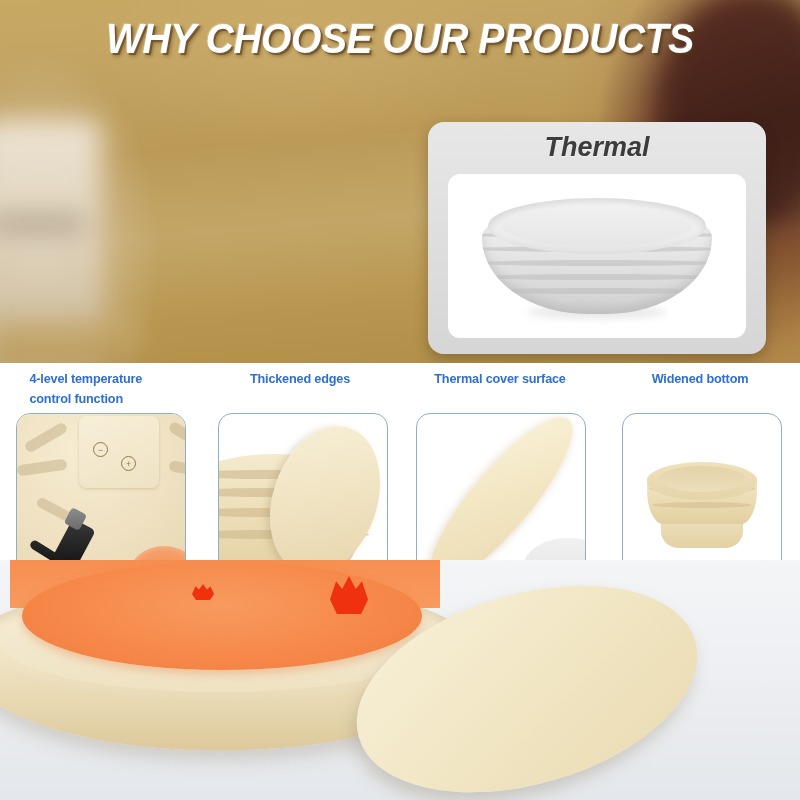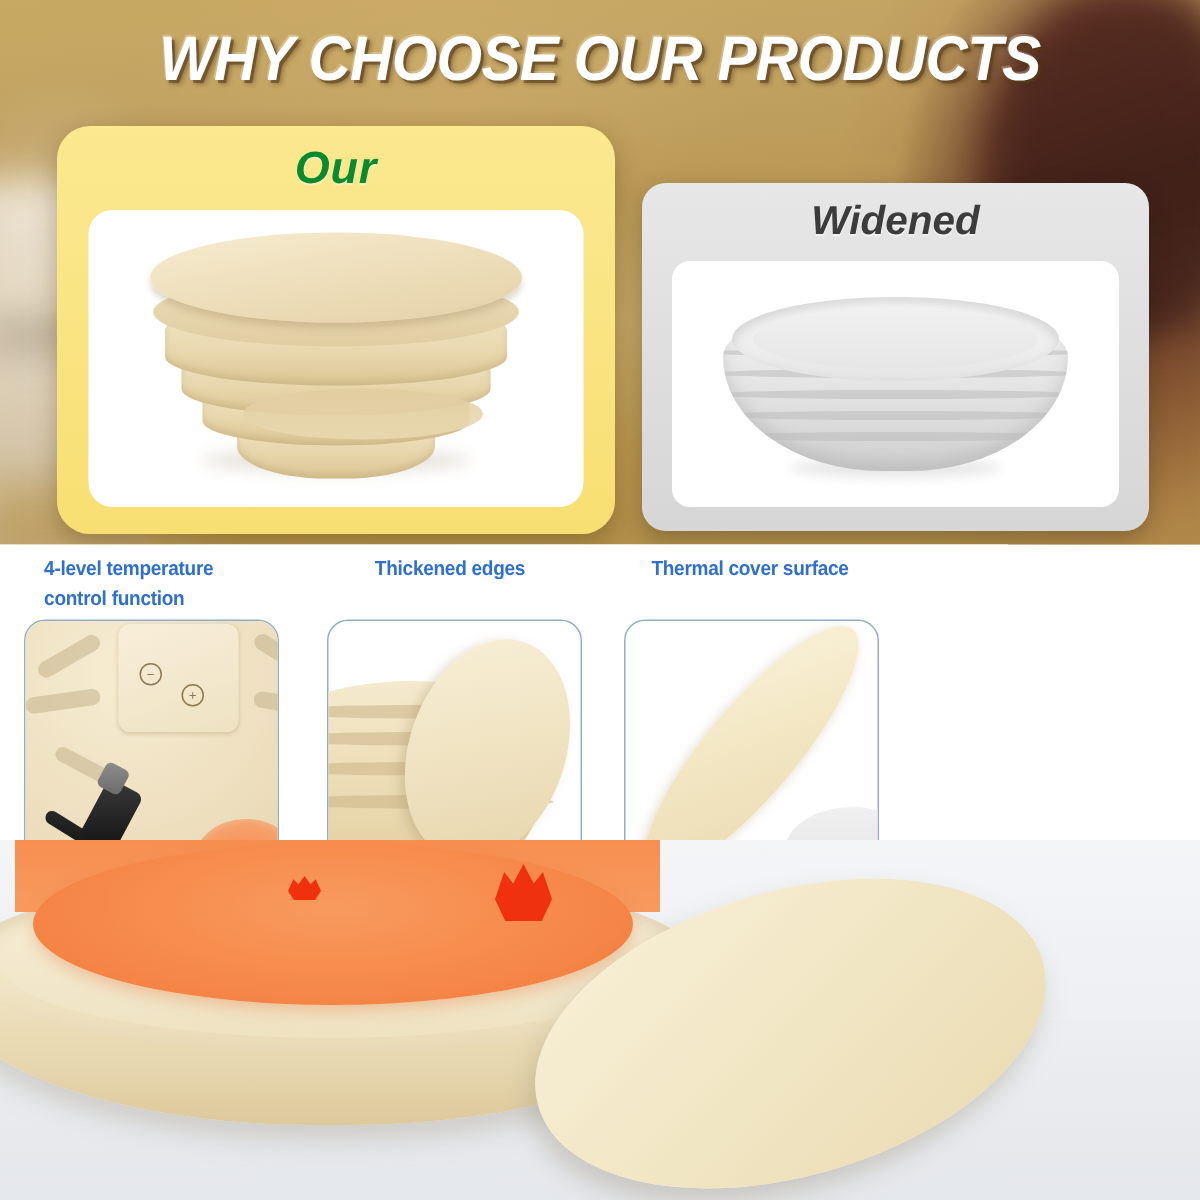--- a/index.html
+++ b/index.html
@@ -238,40 +238,23 @@
 
 <div class="page">
 
   <div class="top-section">
     <div class="bg-blur bg-wall-l"></div>
     <div class="bg-blur bg-wall-shelf"></div>
     <div class="bg-blur bg-right-dark"></div>
     <div class="bg-blur bg-right-strip"></div>
     <div class="bg-blur bg-left-counter"></div>
 
-    <div class="card-our">
-      <div class="card-title">Our</div>
-      <div class="photo">
-        <div class="our-prod">
-          <div class="op-shadow"></div>
-          <div class="op-body">
-            <div class="op-ring op-r4"></div>
-            <div class="op-ring op-r3"></div>
-            <div class="op-ring op-r2"></div>
-            <div class="op-ring op-r1"></div>
-            <div class="op-inner"></div>
-          </div>
-          <div class="op-lid-rim"></div>
-          <div class="op-lid"></div>
-        </div>
-      </div>
-    </div>
 
     <div class="card-others">
-      <div class="card-title">Widened</div>
+      <div class="card-title">Thermal</div>
       <div class="photo">
         <div class="oth-prod">
           <div class="ob-shadow"></div>
           <div class="ob-body"></div>
           <div class="ob-ribs">
             <i style="top:30px"></i>
               <i style="top:44px"></i>
               <i style="top:58px"></i>
             <i style="top:72px"></i>
               <i style="top:86px"></i>
@@ -333,20 +316,33 @@
     <div class="feat feat-3">
       <div class="feat-label">
         <div>Thermal cover surface</div>
       </div>
       <div class="feat-thumb">
         <div class="t3-gray"></div>
         <div class="t3-lid"></div>
       </div>
     </div>
 
+    <div class="feat feat-4">
+      <div class="feat-label">
+        <div>Widened bottom</div>
+      </div>
+      <div class="feat-thumb">
+        <div class="t4-base"></div>
+        <div class="t4-body"></div>
+        <div class="t4-rib" style="left:26px;top:72px;width:106px"></div>
+        <div class="t4-rib" style="left:30px;top:88px;width:98px"></div>
+        <div class="t4-top"></div>
+        <div class="t4-inner"></div>
+      </div>
+    </div>
   </div>
 
   <div class="hero">
     <div class="hero-surface"></div>
     <div class="hero-lid-edge"></div>
     <div class="hero-bowl">
       <div class="hb-outer"></div>
       <div class="hb-rim"></div>
       <div class="hb-rim2"></div>
       <div class="hb-heat-top"></div>

